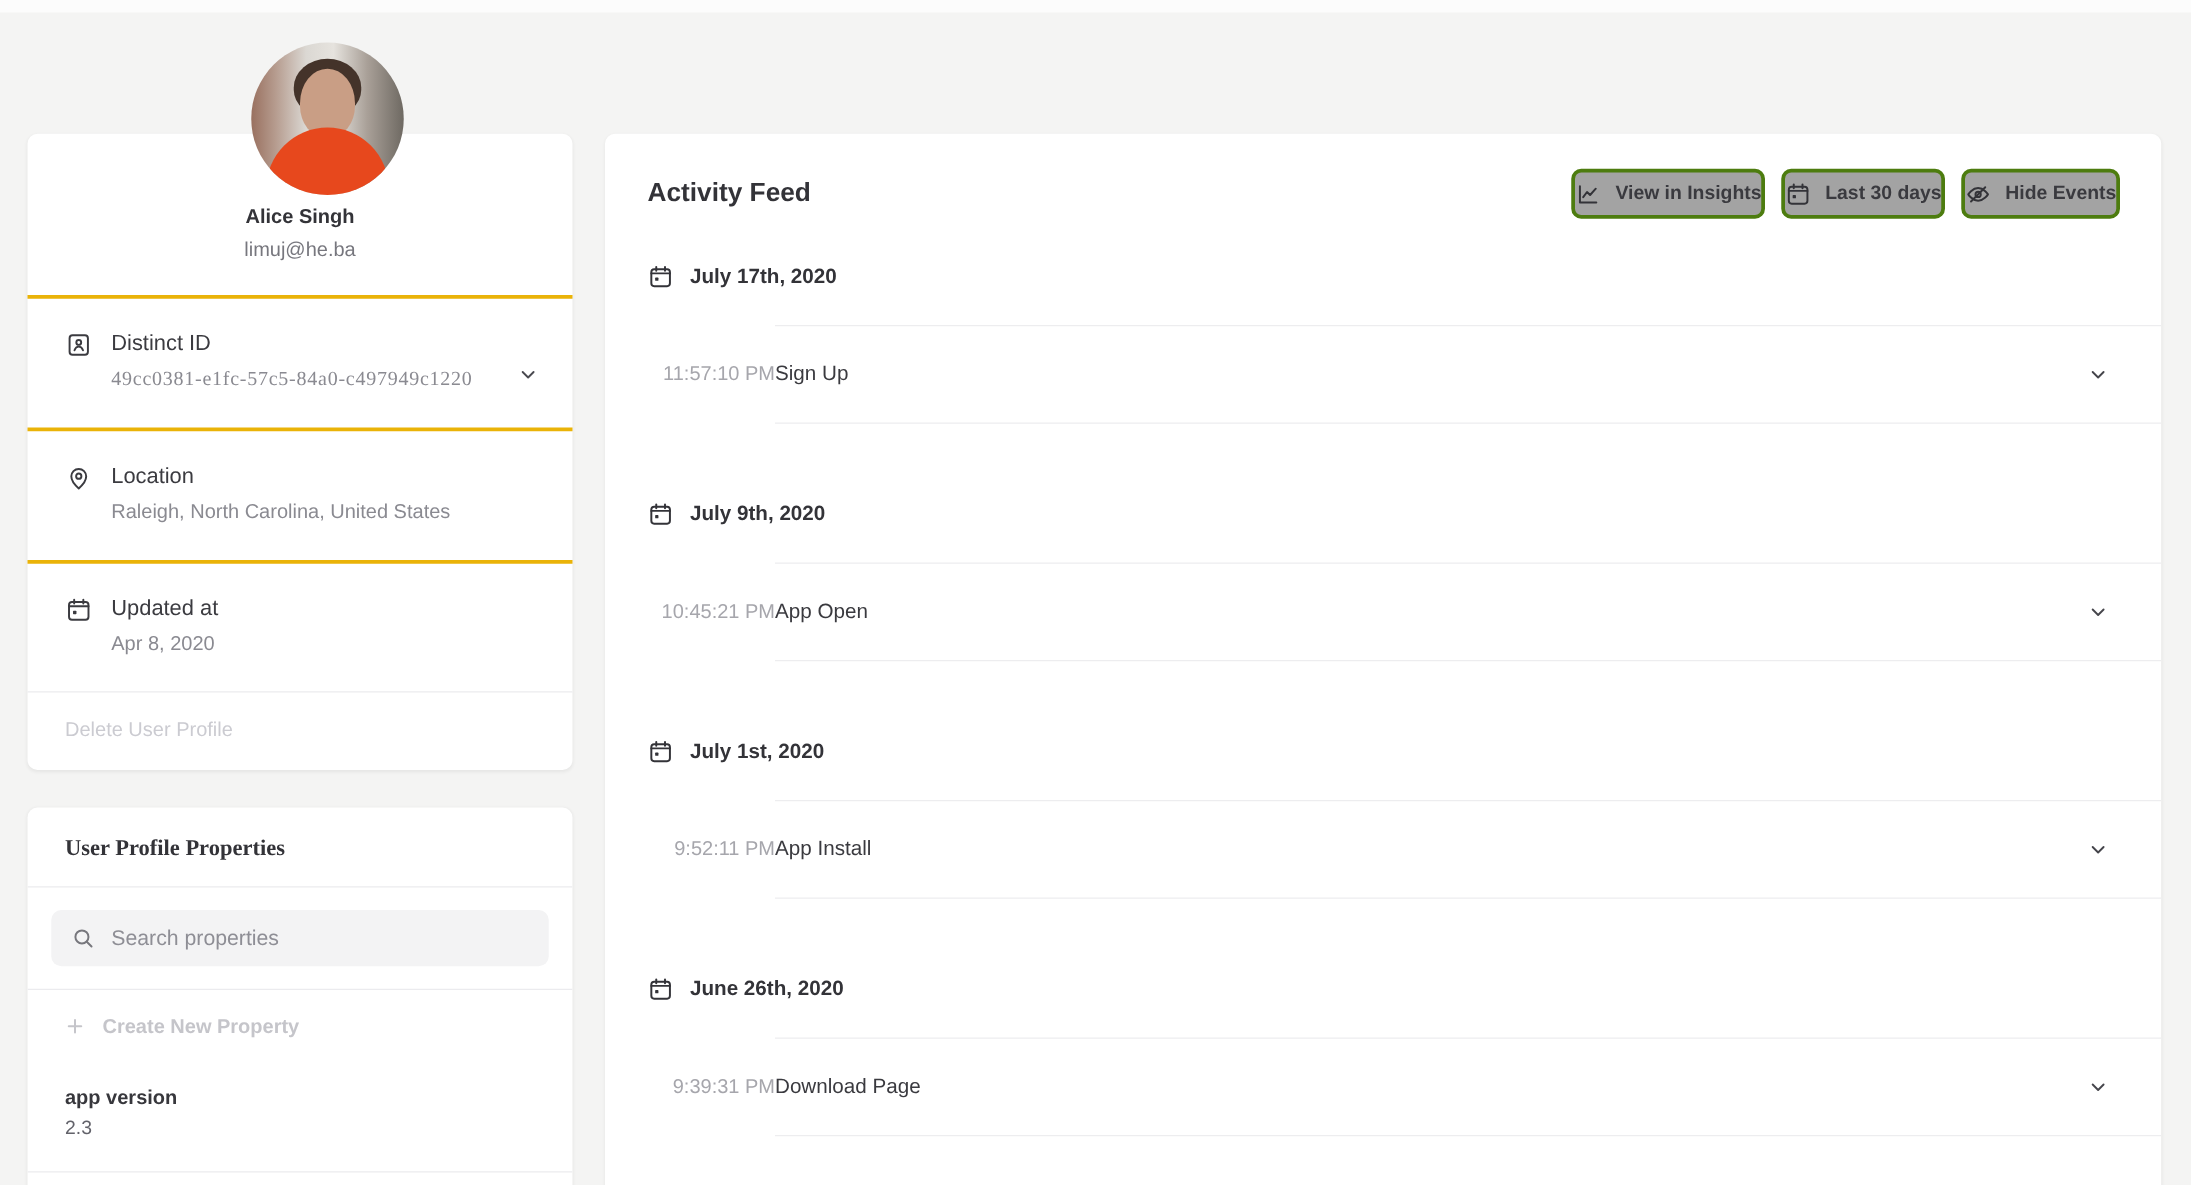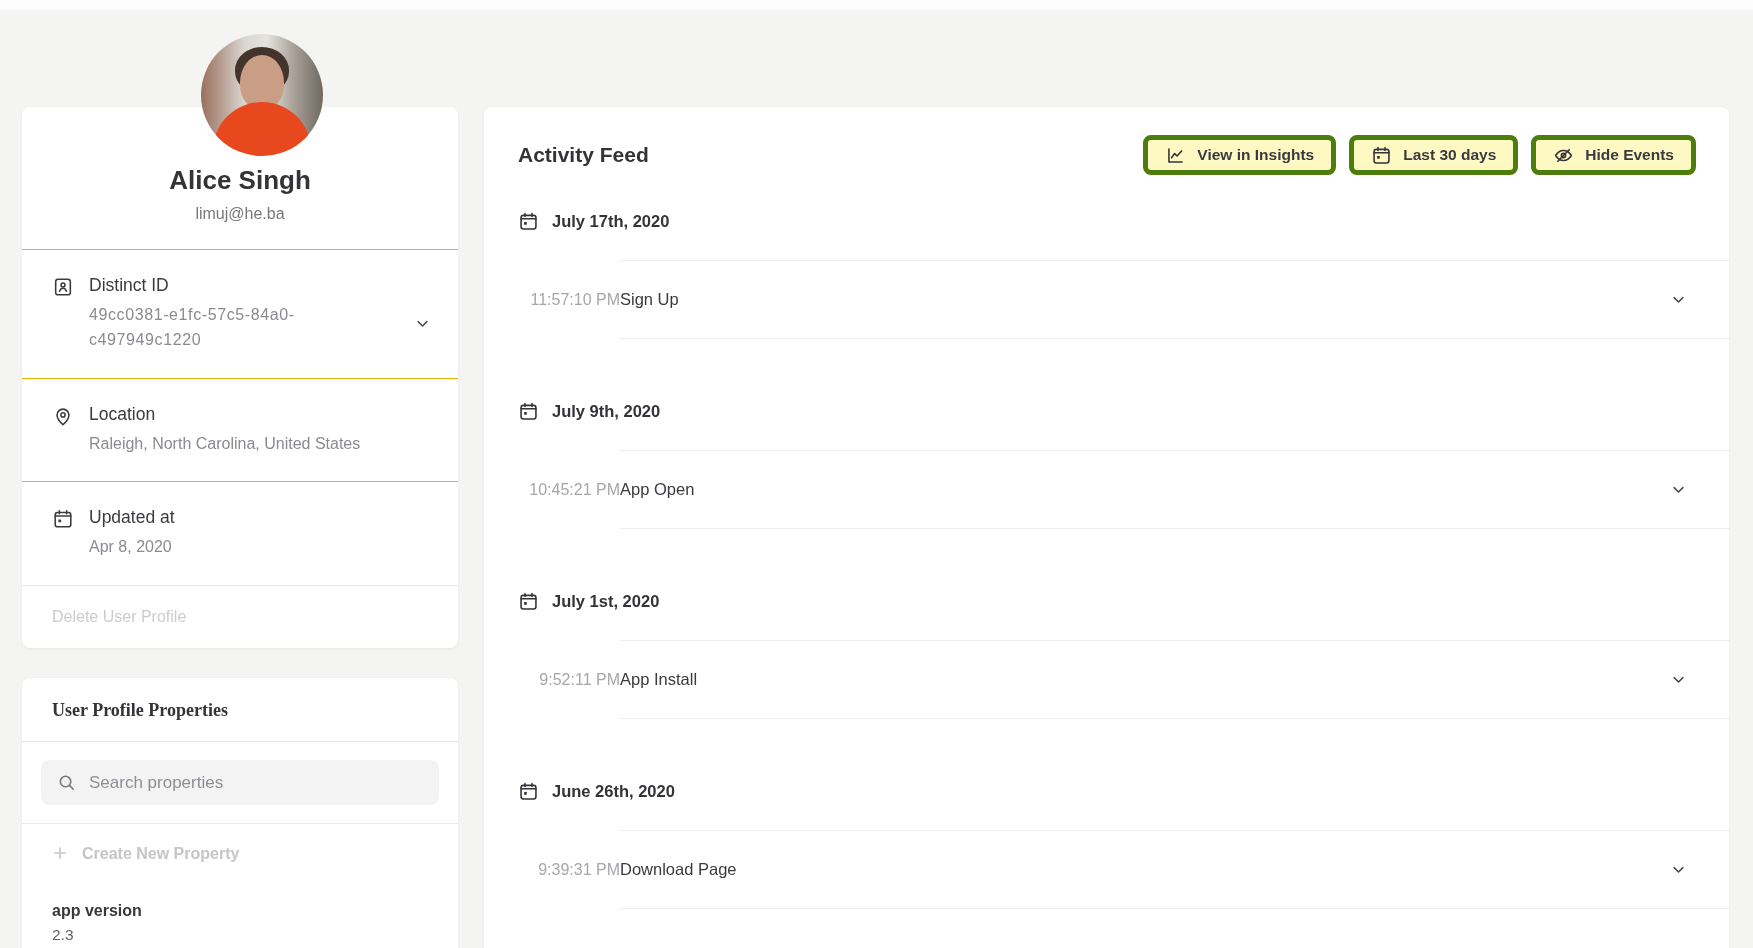--- a/index.html
+++ b/index.html
@@ -27,28 +27,28 @@
     background:linear-gradient(90deg,#99705f 0%,#b69c8f 16%,#dbd8d3 36%,#e6e3de 54%,#a9a098 76%,#6e6962 100%);
     z-index:3;
   }
   .avatar .hair { position:absolute; left:34px; top:13px; width:54px; height:46px; background:#44332a; border-radius:50% 50% 46% 46%; }
   .avatar .face { position:absolute; left:39px; top:21px; width:44px; height:55px; background:#c99e85; border-radius:50% 50% 46% 46%; }
   .avatar .neck { position:absolute; left:52px; top:69px; width:18px; height:16px; background:#b8real; background:#b98b72; }
   .avatar .sweater { position:absolute; left:12px; bottom:-8px; width:98px; height:62px; background:#e7481d; border-radius:50px 50px 0 0; }
 
   .profile-card { margin-top:97px; }
   .profile-head { padding:58px 30px 26px; text-align:center; }
-  .profile-name { font-size:26px; font-weight:700; color:#333338; }
+  .profile-name { font-size:16px; font-weight:700; color:#333338; }
   .profile-email { margin-top:9px; font-size:16px; color:#77777e; }
 
-  .profile-row { display:flex; gap:15px; padding:25px 30px; position:relative; border-top:1px solid #eab308; }
+  .profile-row { display:flex; gap:15px; padding:25px 30px; position:relative; border-top:3px solid #eab308; }
   .profile-row .row-icon { flex:none; width:22px; height:22px; color:#3b3b40; margin-top:1px; }
   .row-label { font-size:17.5px; font-weight:500; color:#3b3b40; }
   .row-value { margin-top:7px; font-size:16px; color:#8a8a91; line-height:1.55; }
-  .row-value.mono-ish { letter-spacing:0.6px; max-width:290px; }
+  .row-value.mono-ish { letter-spacing:0.6px; max-width:290px;font-family:Liberation Serif, serif; }
   .row-chevron { position:absolute; right:28px; top:52%; width:15px; height:15px; color:#4a4a50; cursor:pointer; }
 
   .delete-row { border-top:1px solid #ebebee; padding:22px 30px; font-size:16px; color:#cbcbd1; font-weight:500; }
 
   .props-card { margin-top:30px; height:380px; overflow:hidden; }
   .props-title { padding:22px 30px 20px; font-size:18px; font-weight:700; color:#333338;font-family:Liberation Serif, serif; }
   .props-search-wrap { padding:18px 19px; border-top:1px solid #ebebee; }
   .props-search {
     display:flex; align-items:center; gap:13px;
     height:45px; padding:0 16px;
@@ -63,22 +63,22 @@
   .prop-value { margin-top:6px; font-size:15.5px; color:#62626a; }
 
   
   .right-col { margin-left:26px; width:1245px; flex:none; }
   .feed-card { margin-top:97px; height:900px; overflow:hidden; }
   .feed-header { display:flex; align-items:center; padding:28px 33px 0 34px; }
   .feed-title { font-size:21px; font-weight:700; color:#333338; }
   .feed-actions { margin-left:auto; display:flex; gap:13px; }
   .btn {
     display:flex; align-items:center; gap:11px;
-    height:40px; padding:0 17px;
-    background:#fef9c3; border:5px solid #4d7c0f; border-radius:8px;
+    height:40px; padding:0 0;
+    background:#a3a3a3; border:3px solid #4d7c0f; border-radius:8px;
     font-family:inherit; font-size:15.5px; font-weight:600; color:#3a3a3f;
     cursor:pointer;
   }
   .btn .btn-ic { width:21px; height:21px; color:#333338; }
 
   .feed-group { margin-top:34px; }
   .feed-group + .feed-group { margin-top:60px; }
   .feed-date { display:flex; align-items:center; gap:13px; padding-left:34px; height:24px; }
   .feed-date .date-ic { width:21px; height:21px; color:#333338; flex:none; }
   .feed-date .date-txt { font-size:16.5px; font-weight:700; color:#333338; }

